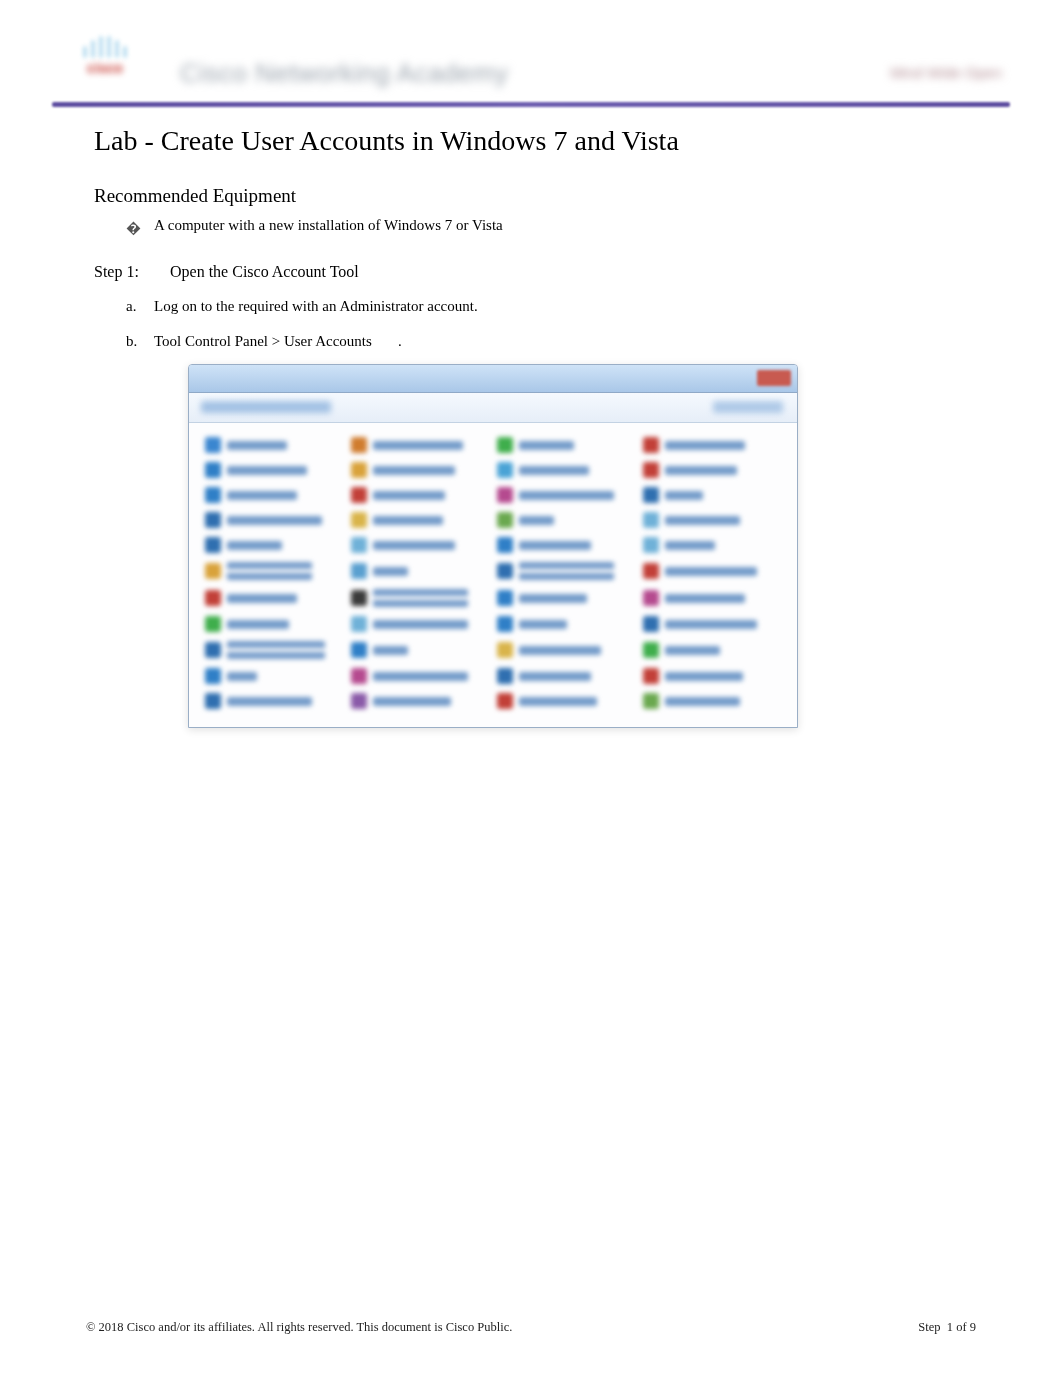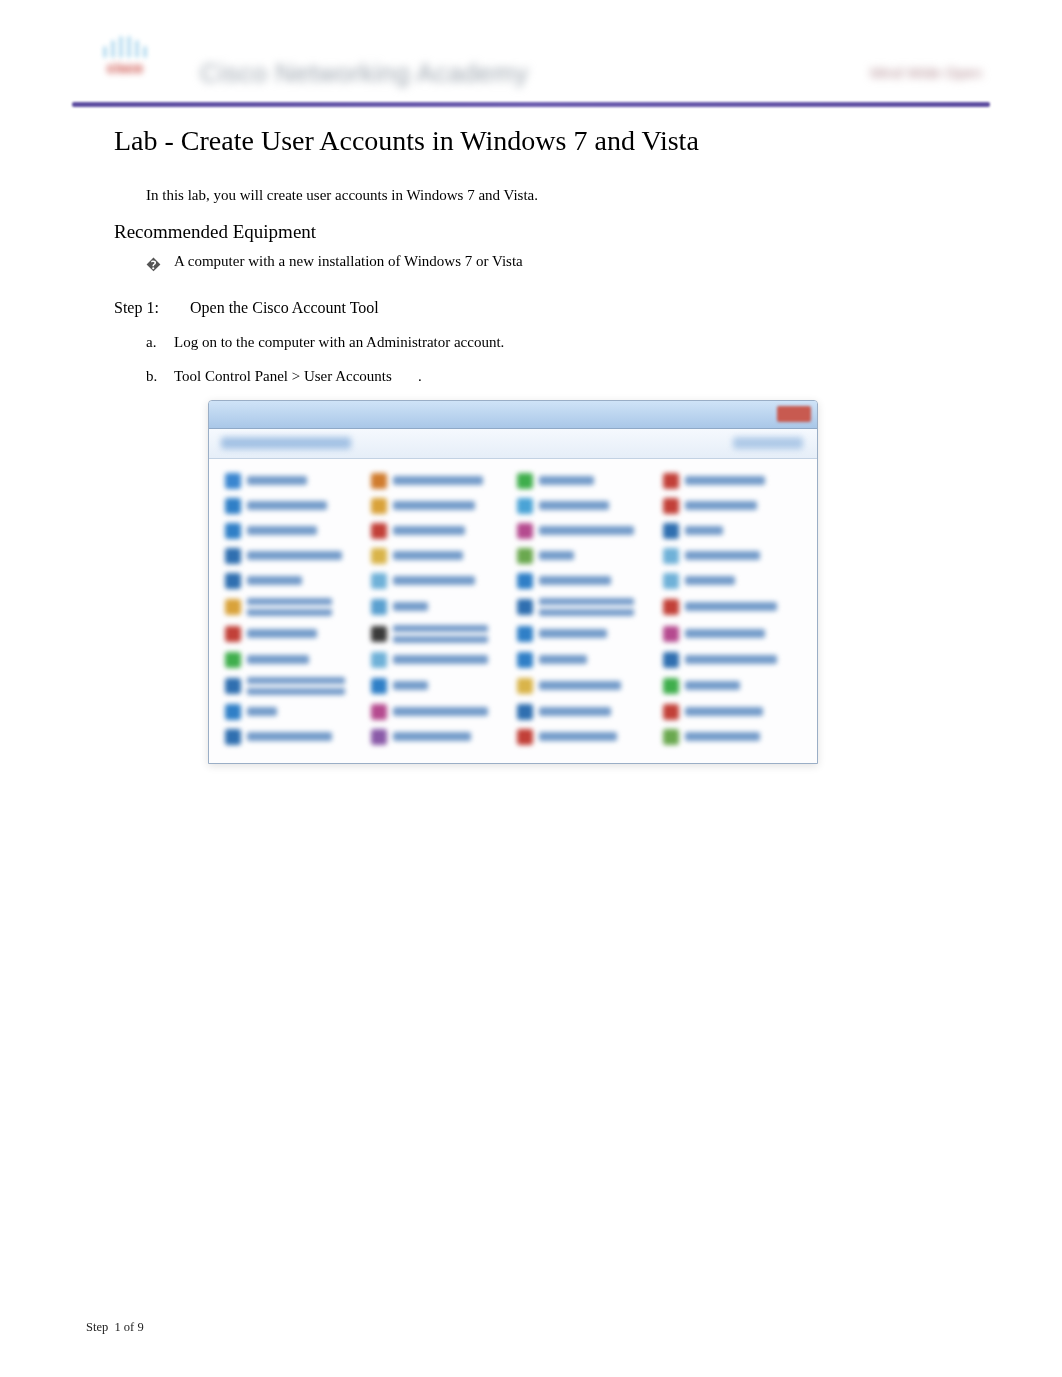--- a/index.html
+++ b/index.html
@@ -8,21 +8,21 @@
       padding: 0;
     }
     body {
       font-family: "Times New Roman", Times, serif;
       background: #ffffff;
       width: 1062px;
       margin: 0 auto;
       color: #000;
     }
     .page {
-      padding: 40px 80px;
+      padding: 40px 60px;
       min-height: 1377px;
       position: relative;
       border-radius: 16px;
     }
     .header-region {
       position: relative;
       height: 58px;
       margin-bottom: 4px;
     }
     .logo-block {
@@ -252,37 +252,36 @@
       </div>
       <div class="logo-text">cisco</div>
     </div>
     <div class="banner-title">Cisco Networking Academy</div>
     <div class="banner-right">Mind Wide Open</div>
   </div>
   <div class="banner-underline"></div>
 
   <h1 class="doc-title">Lab - Create User Accounts in Windows 7 and Vista</h1>
 
-  <p class="indent-text">In this lab, you will create user accounts in Windows 7 and Vista.</p>
 
   <h2 class="section">Recommended Equipment</h2>
   <div class="bullet-row">
     <span class="bullet-glyph">�</span>
     <span>A computer with a new installation of Windows 7 or Vista</span>
   </div>
 
   <h3 class="step">
     <span class="step-label">Step 1:</span>
     <span>Open the Cisco Account Tool</span>
   </h3>
 
   <ol class="lettered">
     <li>
       <span class="marker">a.</span>
-      <span>Log on to the computer with an Administrator account.</span>
+      <span>Log on to the required with an Administrator account.</span>
     </li>
     <li>
       <span class="marker">b.</span>
       <span>
         <span>Tool </span><span>Control Panel &gt; User Accounts</span>&nbsp;&nbsp;&nbsp;&nbsp;&nbsp;&nbsp;&nbsp;<span>.</span>
       </span>
     </li>
   </ol>
 
   <div class="screenshot">
@@ -469,18 +468,19 @@
           </div>
           <div class="cp-item">
             <div class="cp-icon" style="background: rgb(106, 168, 79);"></div>
             <div class="cp-label" style="width: 75px;"></div>
           </div>
         </div>
     </div>
   </div>
 
   <div class="footer">
+    <span>© 2018 Cisco and/or its affiliates. All rights reserved. This document is Cisco Public.</span>
     <span>
       <span>Step </span>&nbsp;<span>1</span><span> of </span><span>9</span>
     </span>
   </div>
 
 </div>
 
 </body></html>

